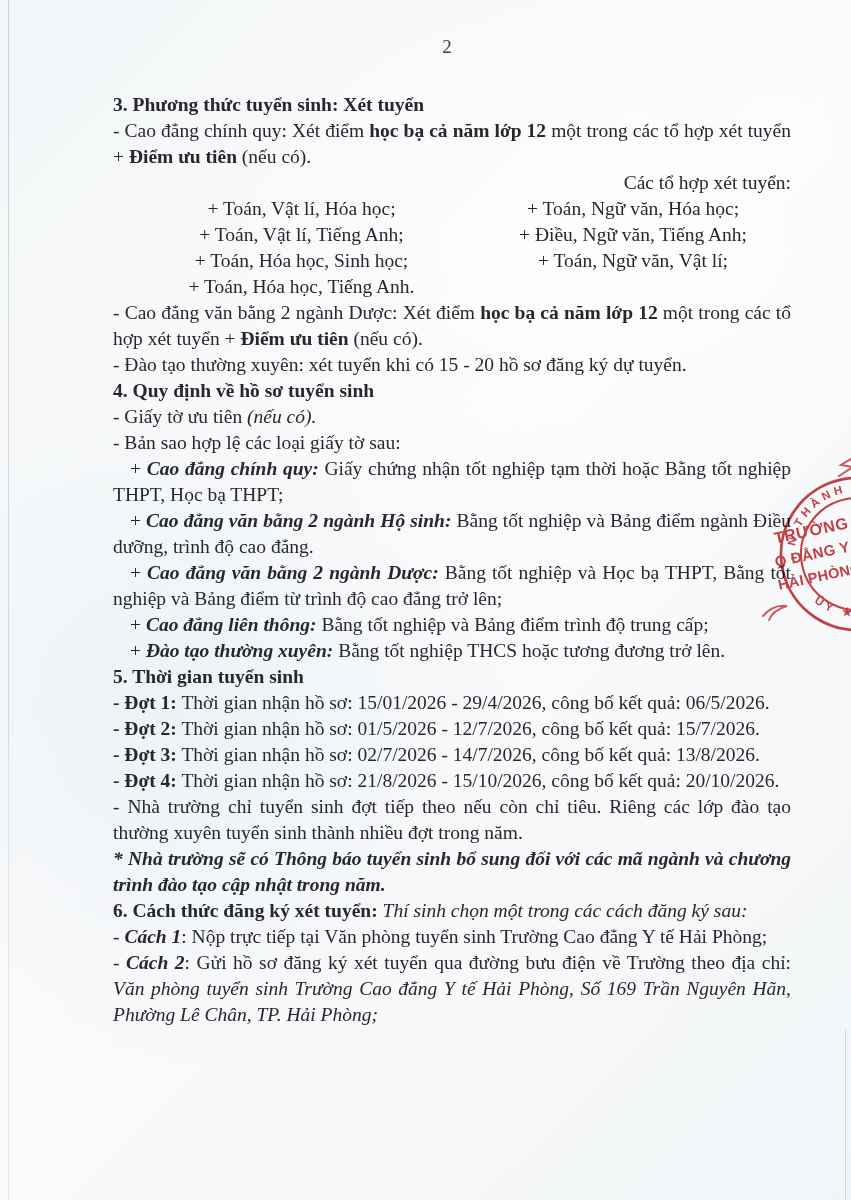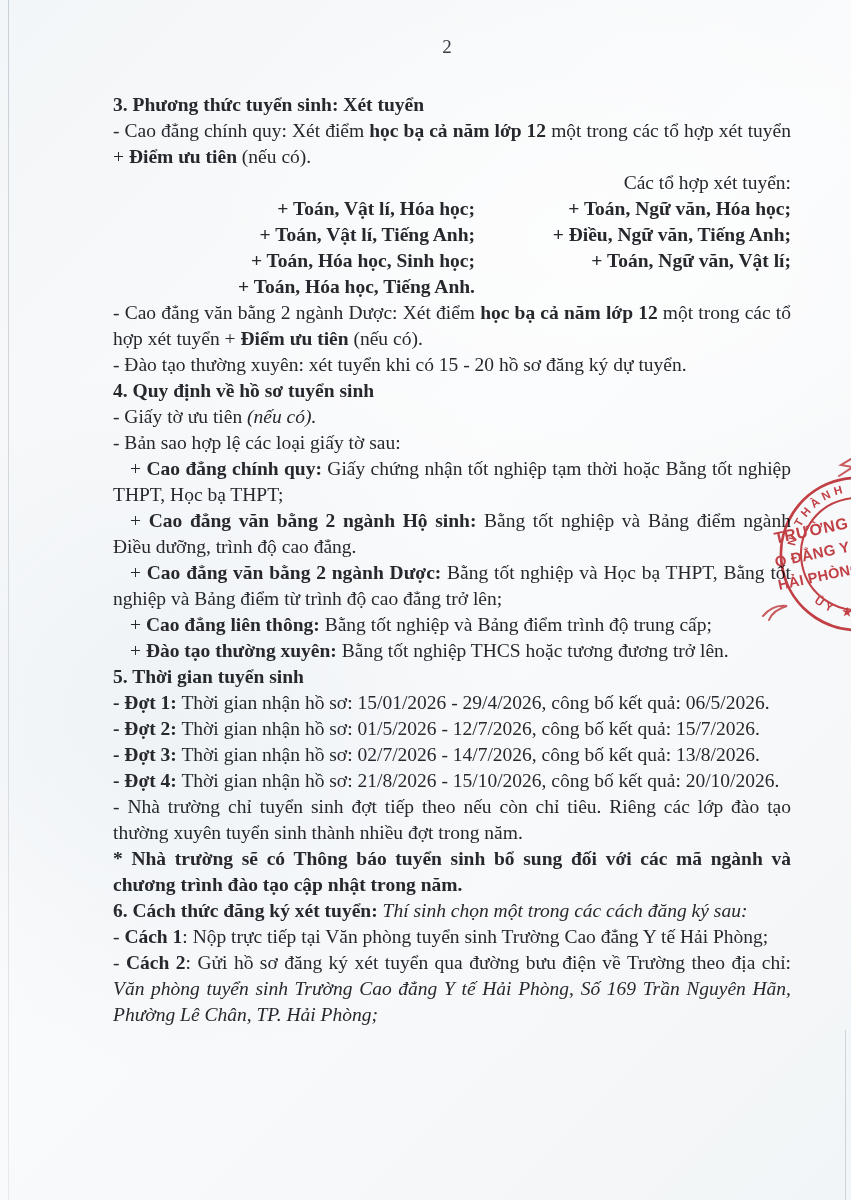--- a/index.html
+++ b/index.html
@@ -26,22 +26,22 @@
   .doc-body{
     position:absolute;left:113px;top:92px;width:678px;
     font-size:19.5px;line-height:26px;
   }
   .blk{margin:0;text-align:justify;}
   .blk.heading{font-weight:700;text-align:left;}
   .blk.indent{text-indent:17px;}
   .blk.plainindent{text-indent:15px;text-align:right;}
   .b{font-weight:700;}
   .i{font-style:italic;}
-  .bi{font-weight:700;}
-  .combo-row{display:flex;text-align:right;font-weight:bold;}
+  .bi{font-weight:700;font-style:italic;}
+  .combo-row{display:flex;text-align:center;}
   .combo-left{width:362px;padding-left:15px;box-sizing:border-box;}
   .combo-right{flex:1;}
   
   .stamp{
     position:absolute;left:755px;top:450px;
     mix-blend-mode:multiply;opacity:.95;pointer-events:none;
   }
   .stamp .ring{fill:none;stroke:#c5373c;}
   .stamp .so{stroke-width:2.8;}
   .stamp .si{stroke-width:2.1;}

